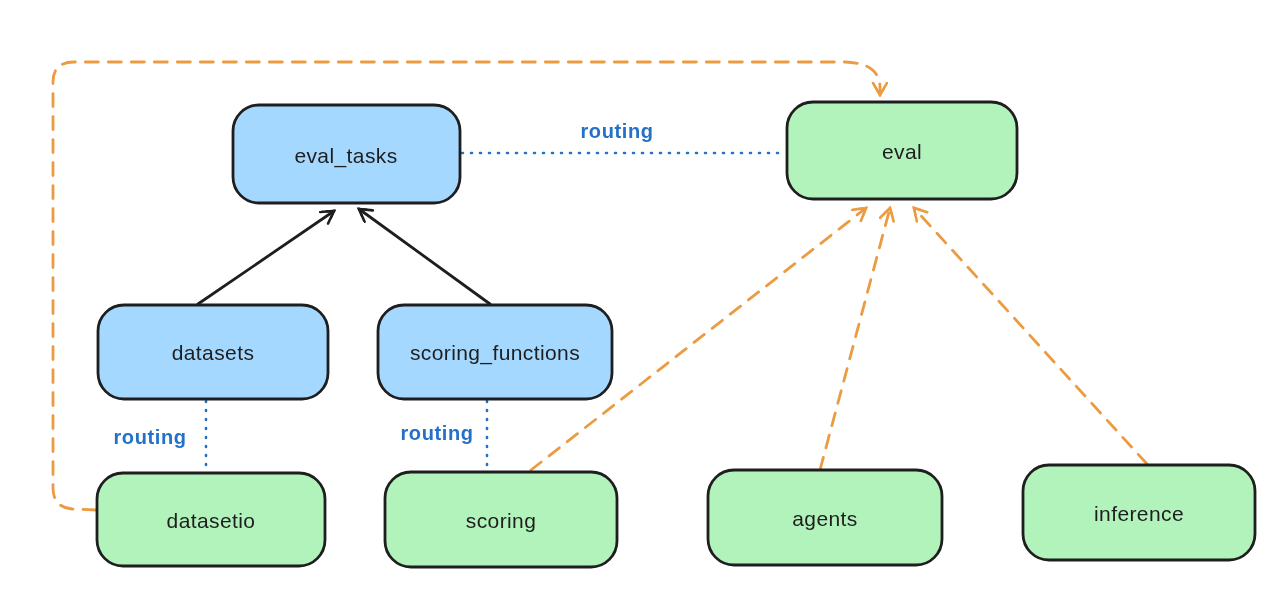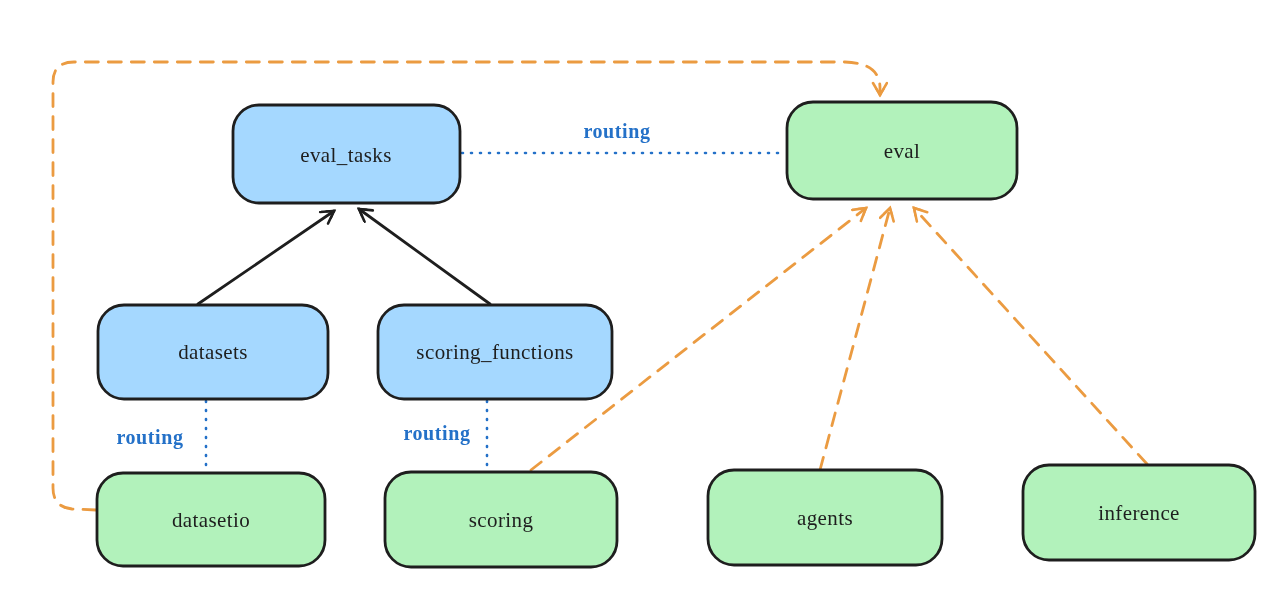--- a/index.html
+++ b/index.html
@@ -1,21 +1,21 @@
 <!DOCTYPE html>
 <html><head>
 <meta charset="utf-8">
 <style>
   html, body { margin: 0; padding: 0; background: #ffffff; }
   .canvas {
     position: relative;
     width: 1280px;
     height: 596px;
     background: #ffffff;
-    font-family: Liberation Serif, serif;
+    font-family: Liberation Sans, sans-serif;
     overflow: hidden;
   }
   svg { display: block; }
 
   .node-box {
     stroke: #1e1e1e;
     stroke-width: 2.8;
   }
   .node-label {
     fill: #1e1e1e;

